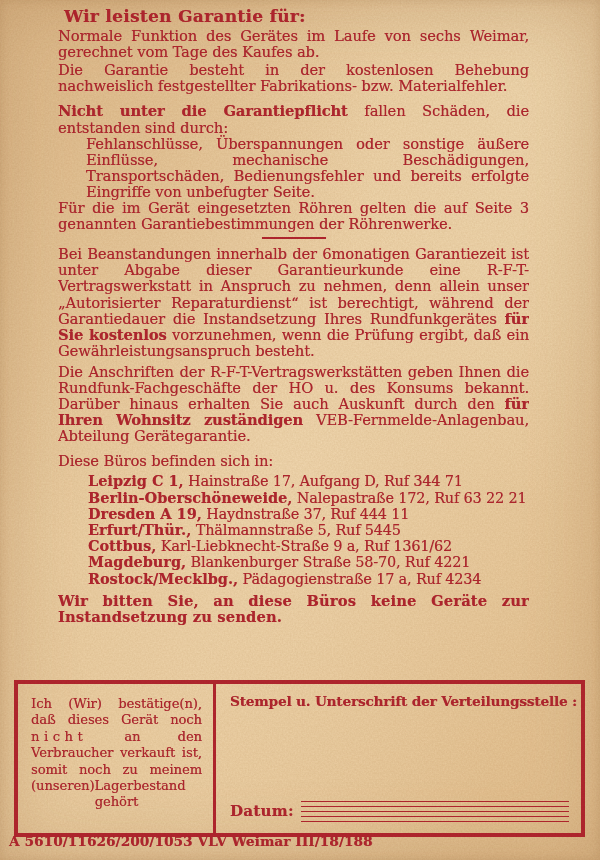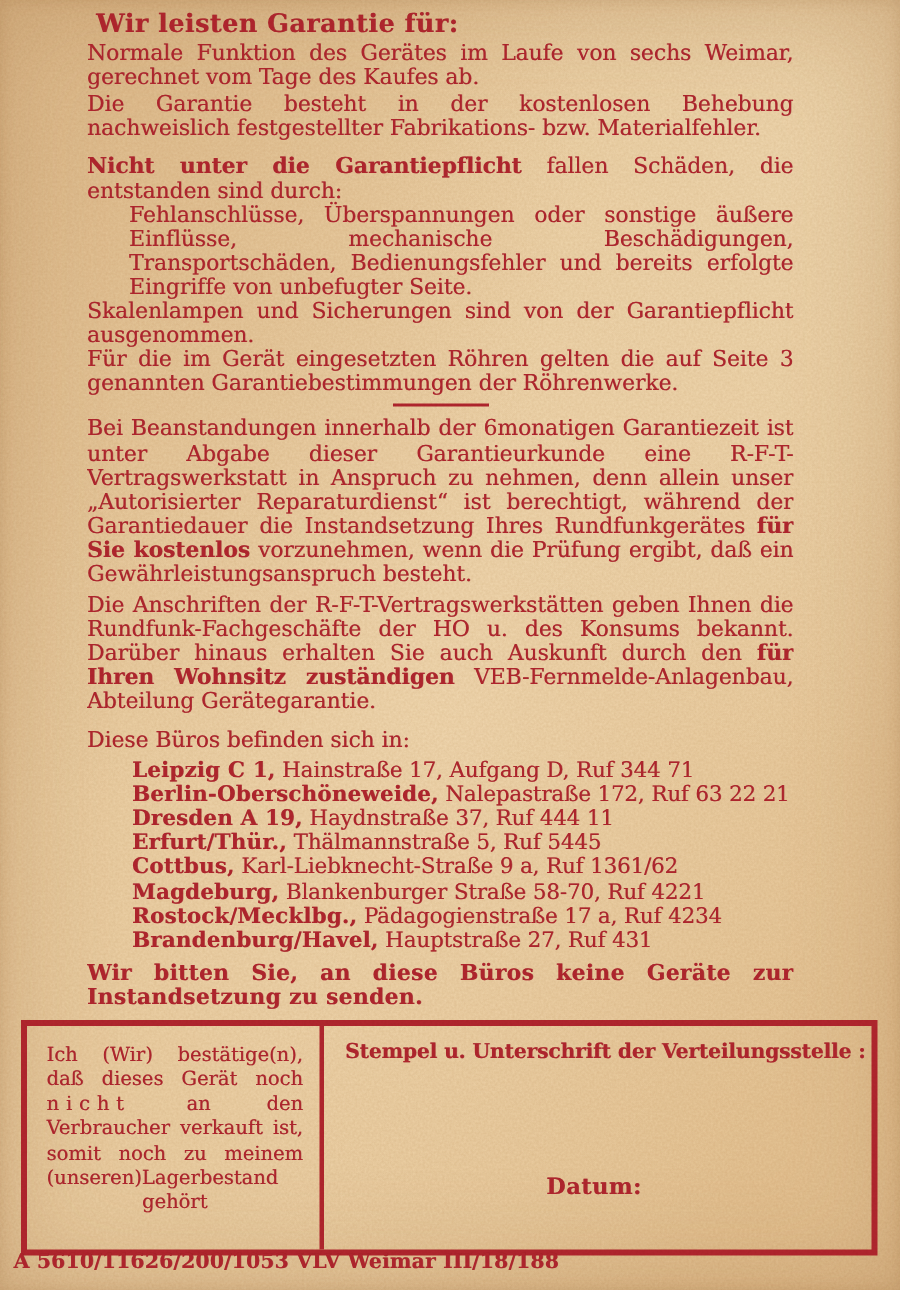--- a/index.html
+++ b/index.html
@@ -40,21 +40,21 @@
   .bottombox{
     position:absolute;left:14px;top:680px;width:571px;height:157px;z-index:2;
     border:4px solid var(--ink,#b2262f);box-sizing:border-box;display:flex;
     text-shadow:0.3px 0.3px 0.4px rgba(150,28,40,.55);
   }
   .cell-left{width:198px;box-sizing:border-box;border-right:3px solid var(--ink,#b2262f);padding:12px 11px 8px 13px;}
   .boxtext{font-size:13px;line-height:16.4px;text-align:justify;text-align-last:center;hyphens:auto;}
   .spaced{letter-spacing:.35em;}
   .cell-right{flex:1;display:flex;flex-direction:column;justify-content:space-between;padding:9px 12px 12px 14px;min-width:0;}
   .stamp-label{font-size:13.6px;font-weight:bold;white-space:nowrap;letter-spacing:-0.15px;}
-  .datum-row{display:flex;align-items:center;flex-direction:column;}
+  .datum-row{display:flex;align-items:center;}
   .datum-label{font-weight:bold;font-size:15px;margin-right:7px;letter-spacing:.3px;}
   .write-lines{flex:1;display:flex;flex-direction:column;gap:4px;transform:translateY(1px);}
   .wline{height:0;border-top:1.6px solid var(--ink,#b2262f);}
   .footer{
     position:absolute;left:9px;top:833px;z-index:2;
     font-weight:bold;font-size:13.6px;letter-spacing:.1px;
     text-shadow:0.3px 0.3px 0.4px rgba(150,28,40,.55);
   }
 </style>
 </head>
@@ -64,40 +64,38 @@
 
   <div class="content">
 
     <div class="h">Wir leisten Garantie für:</div>
 
     <p class="j mb-xs">Normale Funktion des Gerätes im Laufe von sechs Weimar, gerechnet vom Tage des Kaufes ab.</p>
     <p class="j mb-md">Die Garantie besteht in der kostenlosen Behebung nachweislich festgestellter Fabrikations- bzw. Materialfehler.</p>
 
     <p class="j"><span class="b">Nicht unter die Garantiepflicht</span><span> fallen Schäden, die entstanden sind durch:</span></p>
     <p class="j indent">Fehlanschlüsse, Überspannungen oder sonstige äußere Einflüsse, mechanische Beschädigungen, Transportschäden, Bedienungsfehler und bereits erfolgte Eingriffe von unbefugter Seite.</p>
-    <p class="j">Skalenlampen und Sicherungen sind von der Garantiepflicht ausgenommen.</p>
     <p class="j">Für die im Gerät eingesetzten Röhren gelten die auf Seite 3 genannten Garantiebestimmungen der Röhrenwerke.</p>
 
     <div class="rule"></div>
 
     <p class="j mb-sm"><span>Bei Beanstandungen innerhalb der 6monatigen Garantiezeit ist unter Abgabe dieser Garantieurkunde eine R-F-T-Vertragswerkstatt in Anspruch zu nehmen, denn allein unser „Autorisierter Reparaturdienst“ ist berechtigt, während der Garantiedauer die Instandsetzung Ihres Rundfunkgerätes </span><span class="b">für Sie kostenlos</span><span> vorzunehmen, wenn die Prüfung ergibt, daß ein Gewährleistungsanspruch besteht.</span></p>
 
     <p class="j mb-md"><span>Die Anschriften der R-F-T-Vertragswerkstätten geben Ihnen die Rundfunk-Fachgeschäfte der HO u. des Konsums bekannt. Darüber hinaus erhalten Sie auch Auskunft durch den </span><span class="b">für Ihren Wohnsitz zuständigen</span><span> VEB-Fernmelde-Anlagenbau, Abteilung Gerätegarantie.</span></p>
 
     <p class="intro">Diese Büros befinden sich in:</p>
 
     <div class="offices">
       <div class="office"><span class="b city">Leipzig C 1,</span><span> Hainstraße 17, Aufgang D, Ruf 344 71</span></div>
       <div class="office"><span class="b city">Berlin-Oberschöneweide,</span><span> Nalepastraße 172, Ruf 63 22 21</span></div>
       <div class="office"><span class="b city">Dresden A 19,</span><span> Haydnstraße 37, Ruf 444 11</span></div>
       <div class="office"><span class="b city">Erfurt/Thür.,</span><span> Thälmannstraße 5, Ruf 5445</span></div>
       <div class="office"><span class="b city">Cottbus,</span><span> Karl-Liebknecht-Straße 9 a, Ruf 1361/62</span></div>
       <div class="office"><span class="b city">Magdeburg,</span><span> Blankenburger Straße 58-70, Ruf 4221</span></div>
       <div class="office"><span class="b city">Rostock/Mecklbg.,</span><span> Pädagogienstraße 17 a, Ruf 4234</span></div>
-      <div class="office"><span class="b city">Brandenburg/Havel,</span><span> Hauptstraße 27, Ruf 431</span></div>
     </div>
 
     <p class="j note">Wir bitten Sie, an diese Büros keine Geräte zur Instandsetzung zu senden.</p>
   </div>
 
   <div class="bottombox">
     <div class="cell-left">
       <p class="boxtext"><span>Ich (Wir) bestätige(n), daß dieses Gerät noch </span><span class="spaced">nicht</span><span> an den Verbraucher verkauft ist, somit noch zu meinem (unseren)Lagerbestand gehört</span></p>
     </div>
     <div class="cell-right">

